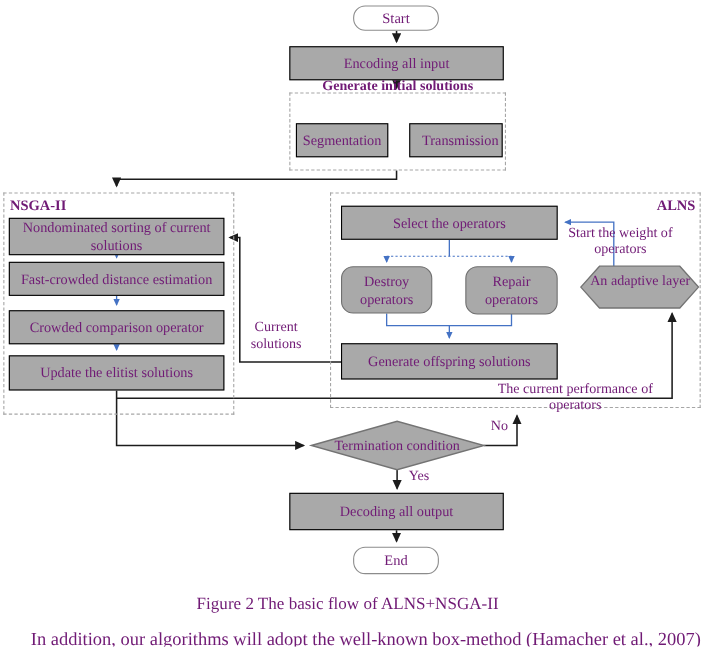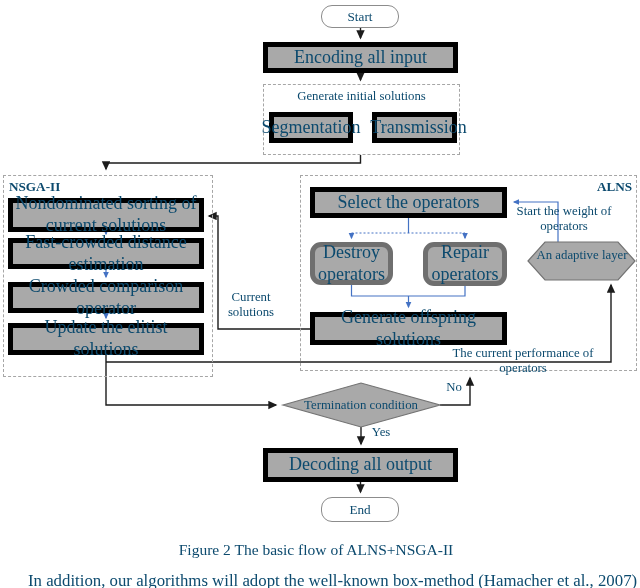--- a/index.html
+++ b/index.html
@@ -1,25 +1,25 @@
 <!DOCTYPE html>
 <html><head>
 <meta charset="utf-8">
 <style>
   html,body{margin:0;padding:0;background:#fff;}
   #canvas{
     position:relative;width:640px;height:588px;background:#ffffff;
-    font-family:"Liberation Serif","DejaVu Serif",serif;color:#0c4a6e;
+    font-family:"Liberation Serif","DejaVu Serif",serif;color:#701a75;
     overflow:hidden;
   }
   #wires{position:absolute;left:0;top:0;width:640px;height:588px;}
   .box{
     position:absolute;display:flex;align-items:center;justify-content:center;
-    text-align:center;background:#a9a9a9;border:5px solid #000000;
-    font-size:18px;line-height:1.22;box-sizing:border-box;padding:1px 2px;
+    text-align:center;background:#a9a9a9;border:1px solid #000000;
+    font-size:13px;line-height:1.22;box-sizing:border-box;padding:1px 2px;
   }
   .terminal{
     position:absolute;display:flex;align-items:center;justify-content:center;
     background:#ffffff;border:1px solid #8c8c8c;border-radius:11px;
     font-size:13.2px;box-sizing:border-box;
   }
   .rounded{border-radius:11px;border-color:#6f6f6f;}
   .dashedbox{
     position:absolute;border:1.4px dashed #a6a6a6;box-sizing:border-box;background:transparent;
   }
@@ -83,21 +83,21 @@
 
   <div class="terminal" style="left:321px;top:5px;width:78px;height:23px;">
     <span>Start</span>
   </div>
 
   <div class="box" style="left:263px;top:42px;width:195px;height:31px;">
     <span>Encoding all input</span>
   </div>
 
   <div class="dashedbox" style="left:263px;top:84px;width:197px;height:71px;"></div>
-  <div class="floatlabel" style="left:263px;top:89px;width:197px;">Generate initial solutions</div>
+  <div class="floatlabel" style="left:263px;top:71px;width:197px;font-weight:bold;">Generate initial solutions</div>
   <div class="box" style="left:269px;top:112px;width:84px;height:31px;">
     <span>Segmentation</span>
   </div>
   <div class="box" style="left:372px;top:112px;width:85px;height:31px;padding-left:10px;">
     <span>Transmission</span>
   </div>
 
   <div class="dashedbox" style="left:3px;top:175px;width:210px;height:202px;"></div>
   <div class="grouptitle" style="left:9px;top:179px;">NSGA-II</div>
 

